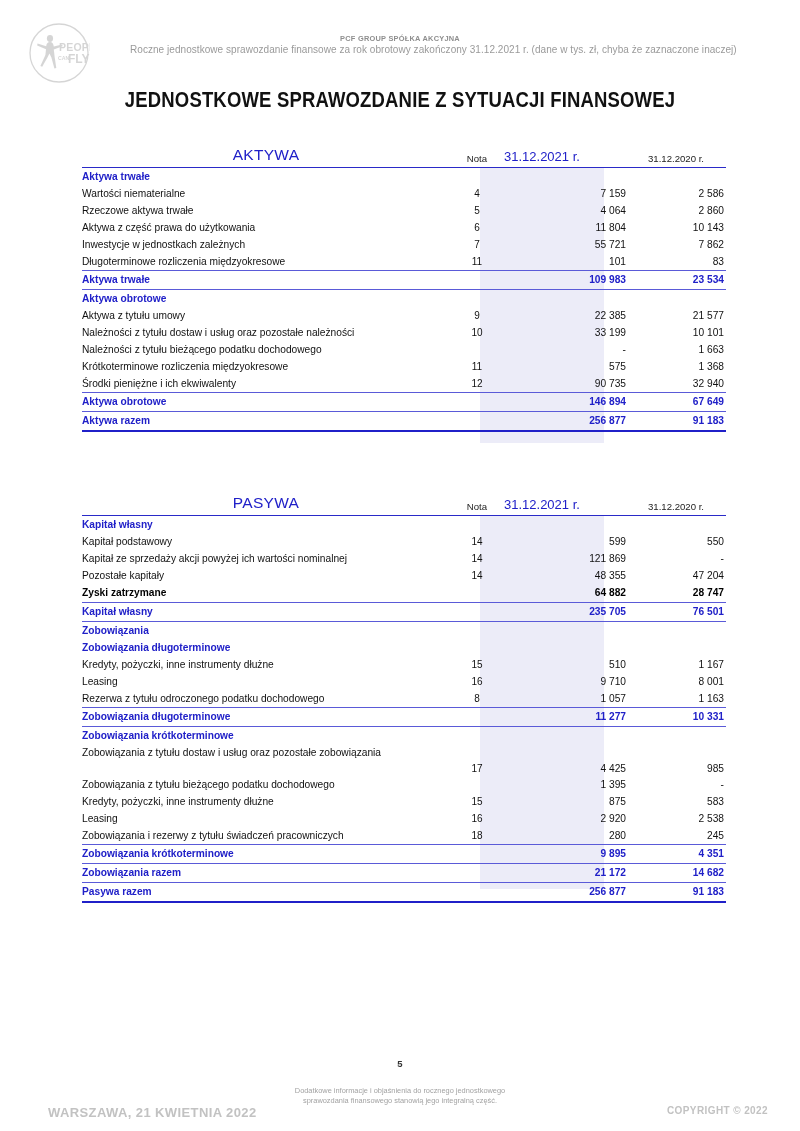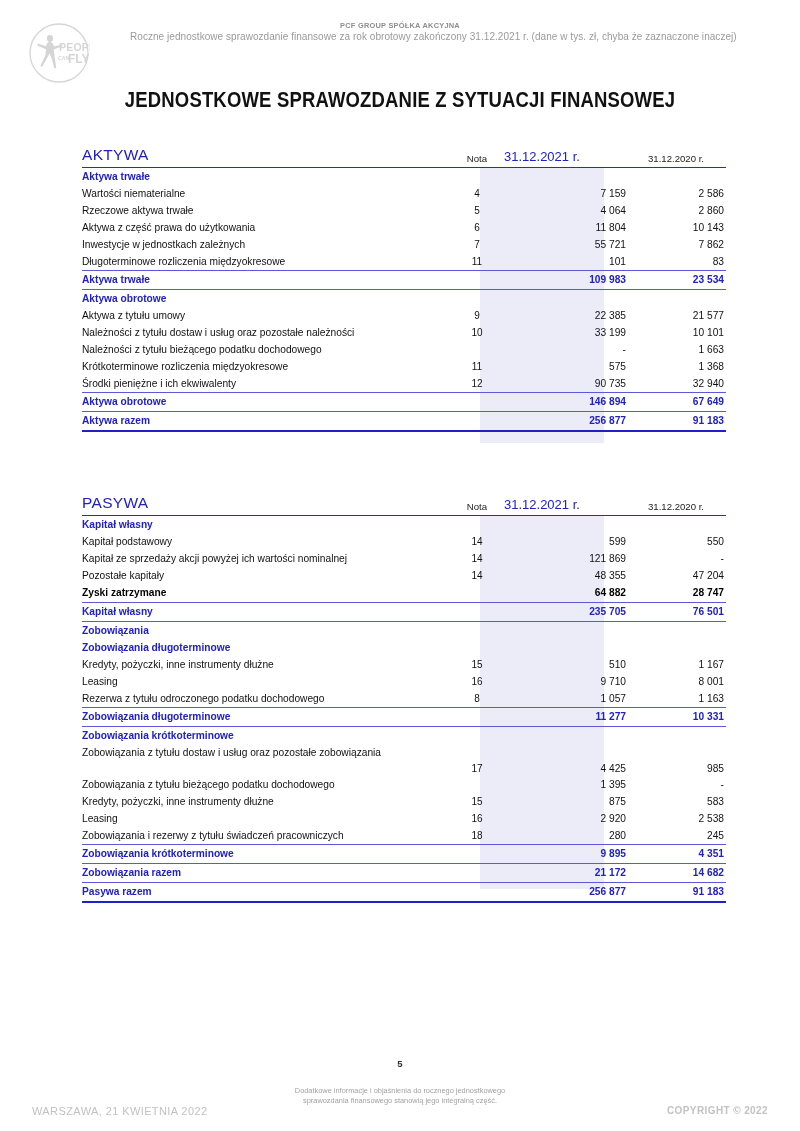--- a/index.html
+++ b/index.html
@@ -29,21 +29,21 @@
     top: 22px;
     width: 62px;
     height: 62px;
     opacity: 0.30;
   }
   .logo-wrap svg { display: block; }
 
   .header-text {
     position: absolute;
     left: 130px;
-    top: 20px;
+    top: 33px;
     width: 540px;
     text-align: center;
   }
   .header-company {
     font-size: 7.4px;
     font-weight: bold;
     letter-spacing: 0.25px;
     color: #8e8e8e;
     line-height: 11px;
     white-space: nowrap;
@@ -99,21 +99,21 @@
   
   tr.head-row td {
     padding-bottom: 3px;
     border-bottom: 1.6px solid #2a2ac8;
   }
   .sec-title {
     font-size: 15.5px;
     font-weight: bold;
     color: #2020c8;
     letter-spacing: 0.3px;
-    text-align: left;
+    text-align: center;
     padding-left: 2px;
   }
   .head-note {
     font-size: 9.6px;
     color: #222;
     text-align: center;
   }
   .head-cur {
     font-size: 13px;
     font-weight: bold;
@@ -192,25 +192,25 @@
     left: 240px;
     width: 320px;
     text-align: center;
     font-size: 7.4px;
     line-height: 10px;
     color: #a2a2a2;
   }
   .footer-left {
     position: absolute;
     top: 1105px;
-    left: 32px;
-    font-size: 11px;
+    left: 48px;
+    font-size: 13px;
     letter-spacing: 0.4px;
     color: #c2c2c2;
-    font-weight: normal;
+    font-weight: bold;
   }
   .footer-right {
     position: absolute;
     top: 1105px;
     right: 32px;
     font-size: 10px;
     letter-spacing: 0.4px;
     color: #c2c2c2;
     font-weight: bold;
   }

